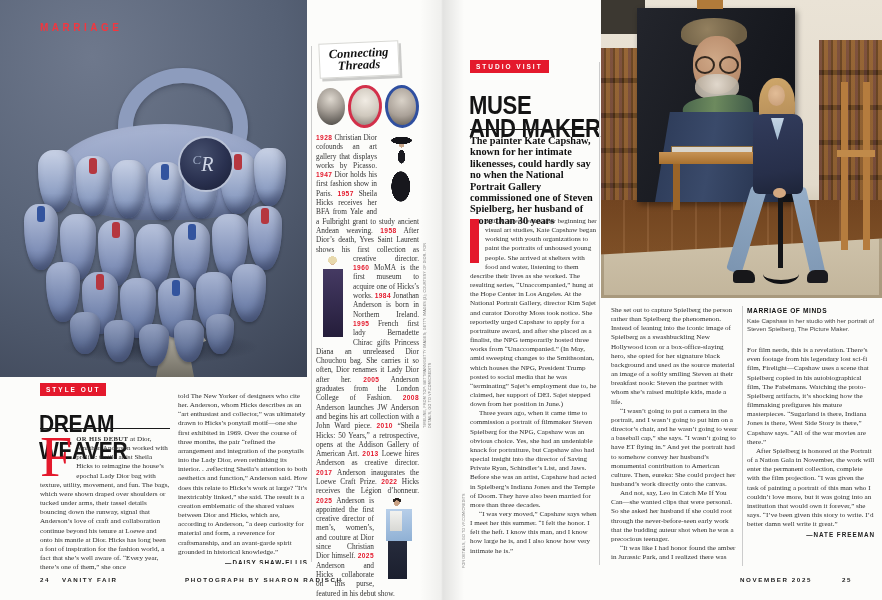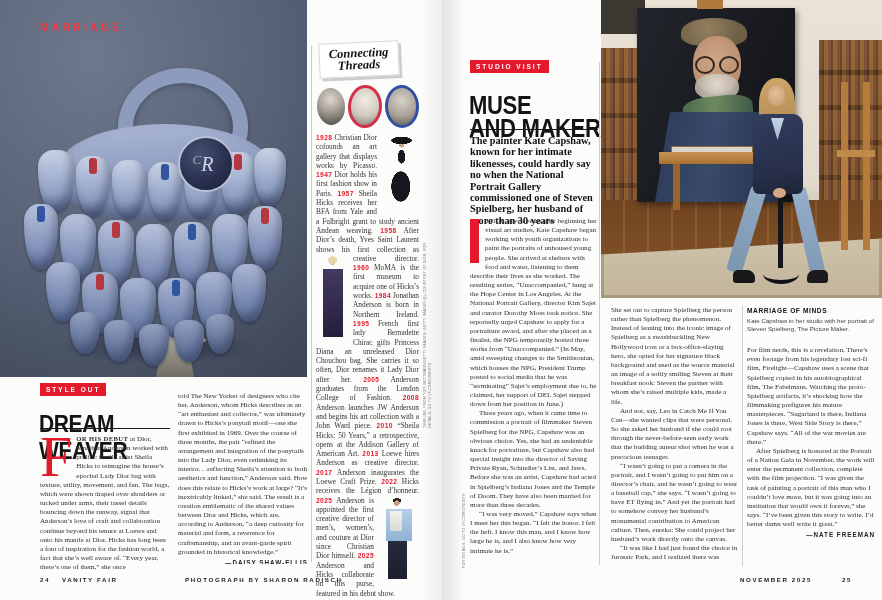--- a/index.html
+++ b/index.html
@@ -310,27 +310,27 @@
   <h1 class="abs rp-hl rp-hl2">AND MAKER</h1>
   <div class="abs rp-rule"></div>
   <div class="abs deck">The painter Kate Capshaw, known for her intimate likenesses, could hardly say no when the National Portrait Gallery commissioned one of Steven Spielberg, her husband of more than 30 years</div>
 
   <div class="abs colrule cr1"></div>
   <div class="abs colrule cr2"></div>
 
   <div class="abs bodycol rp-col1">
     <p class="para"><span class="dropbar"></span><span>n 2016, seven years after beginning her visual art studies, Kate Capshaw began working with youth organizations to paint the portraits of unhoused young people. She arrived at shelters with food and water, listening to them describe their lives as she worked. The resulting series, “Unaccompanied,” hung at the Hope Center in Los Angeles. At the National Portrait Gallery, director Kim Sajet and curator Dorothy Moss took notice. She reportedly urged Capshaw to apply for a portraiture award, and after she placed as a finalist, the NPG temporarily hosted three works from “Unaccompanied.” (In May, amid sweeping changes to the Smithsonian, which houses the NPG, President Trump posted to social media that he was “terminating” Sajet’s employment due to, he claimed, her support of DEI. Sajet stepped down from her position in June.)</span></p>
     <p class="para">Three years ago, when it came time to commission a portrait of filmmaker Steven Spielberg for the NPG, Capshaw was an obvious choice. Yes, she had an undeniable knack for portraiture, but Capshaw also had special insight into the director of Saving Private Ryan, Schindler’s List, and Jaws. Before she was an artist, Capshaw had acted in Spielberg’s Indiana Jones and the Temple of Doom. They have also been married for more than three decades.</p>
-    <p class="para">“I was very moved,” Capshaw says when I meet her this began. “I felt the honor. I felt the heft. I know this man, and I know how large he is, and I also know how very intimate he is.”</p>
+    <p class="para">“I was very moved,” Capshaw says when I meet her this summer. “I felt the honor. I felt the heft. I know this man, and I know how large he is, and I also know how very intimate he is.”</p>
   </div>
   <div class="abs bodycol rp-col2">
     <p class="para">She set out to capture Spielberg the person rather than Spielberg the phenomenon. Instead of leaning into the iconic image of Spielberg as a swashbuckling New Hollywood icon or a box-office-slaying hero, she opted for her signature black background and used as the source material an image of a softly smiling Steven at their breakfast nook: Steven the partner with whom she’s raised multiple kids, made a life.</p>
+    <p class="para">“I wasn’t going to put a camera in the portrait, and I wasn’t going to put him on a director’s chair, and he wasn’t going to wear a baseball cap,” she says. “I wasn’t going to have ET flying in.” And yet the portrait had to somehow convey her husband’s monumental contribution to American culture. Then, eureka: She could project her husband’s work directly onto the canvas.</p>
     <p class="para">And not, say, Leo in Catch Me If You Can—she wanted clips that were personal. So she asked her husband if she could root through the never-before-seen early work that the budding auteur shot when he was a precocious teenager.</p>
-    <p class="para">“I wasn’t going to put a camera in the portrait, and I wasn’t going to put him on a director’s chair, and he wasn’t going to wear a baseball cap,” she says. “I wasn’t going to have ET flying in.” And yet the portrait had to somehow convey her husband’s monumental contribution to American culture. Then, eureka: She could project her husband’s work directly onto the canvas.</p>
-    <p class="para">“It was like I had just found the choice in Jurassic Park, and I realized there was</p>
+    <p class="para">“It was like I had honor found the amber in Jurassic Park, and I realized there was</p>
   </div>
   <div class="abs bodycol rp-col3">
     <div class="caption">
       <div class="cap-title">MARRIAGE OF MINDS</div>
       <div class="cap-text">Kate Capshaw in her studio with her portrait of Steven Spielberg, The Picture Maker.</div>
     </div>
     <p class="para">For film nerds, this is a revelation. There’s even footage from his legendary lost sci-fi film, Firelight—Capshaw uses a scene that Spielberg copied in his autobiographical film, The Fabelmans. Watching the proto-Spielberg artifacts, it’s shocking how the filmmaking prefigures his mature masterpieces. “Sugarland is there, Indiana Jones is there, West Side Story is there,” Capshaw says. “All of the war movies are there.”</p>
     <p class="para">After Spielberg is honored at the Portrait of a Nation Gala in November, the work will enter the permanent collection, complete with the film projection. “I was given the task of painting a portrait of this man who I couldn’t love more, but it was going into an institution that would own it forever,” she says. “I’ve been given this story to write. I’d better damn well write it great.”</p>
     <span class="byline">—NATE FREEMAN</span>
   </div>

